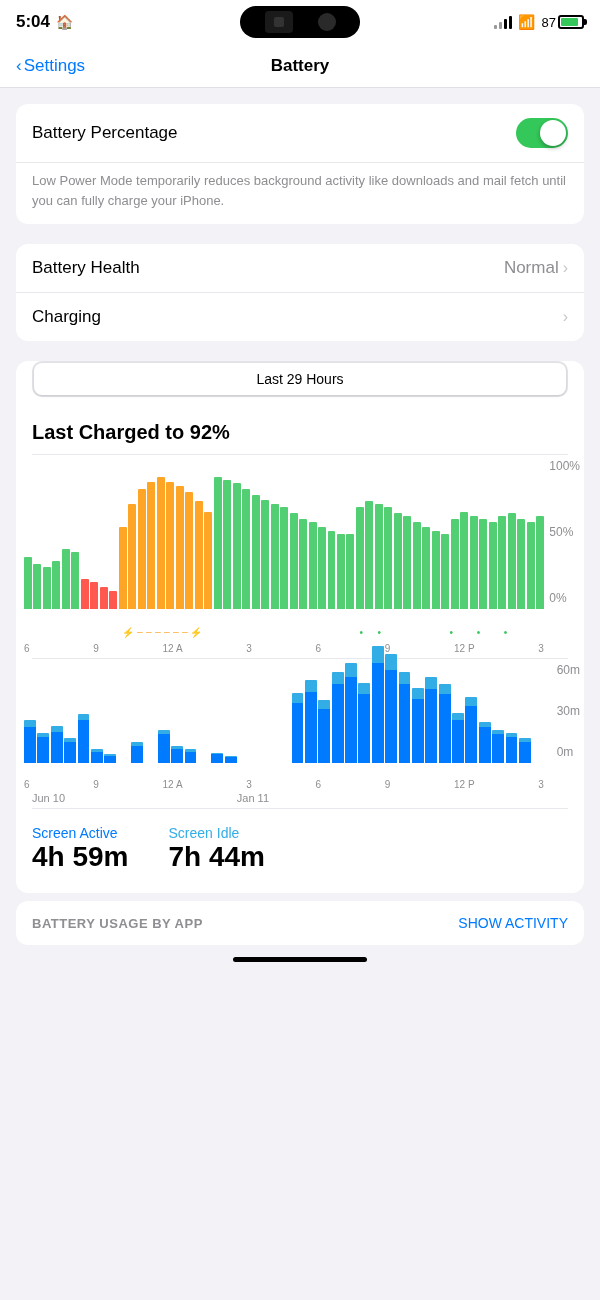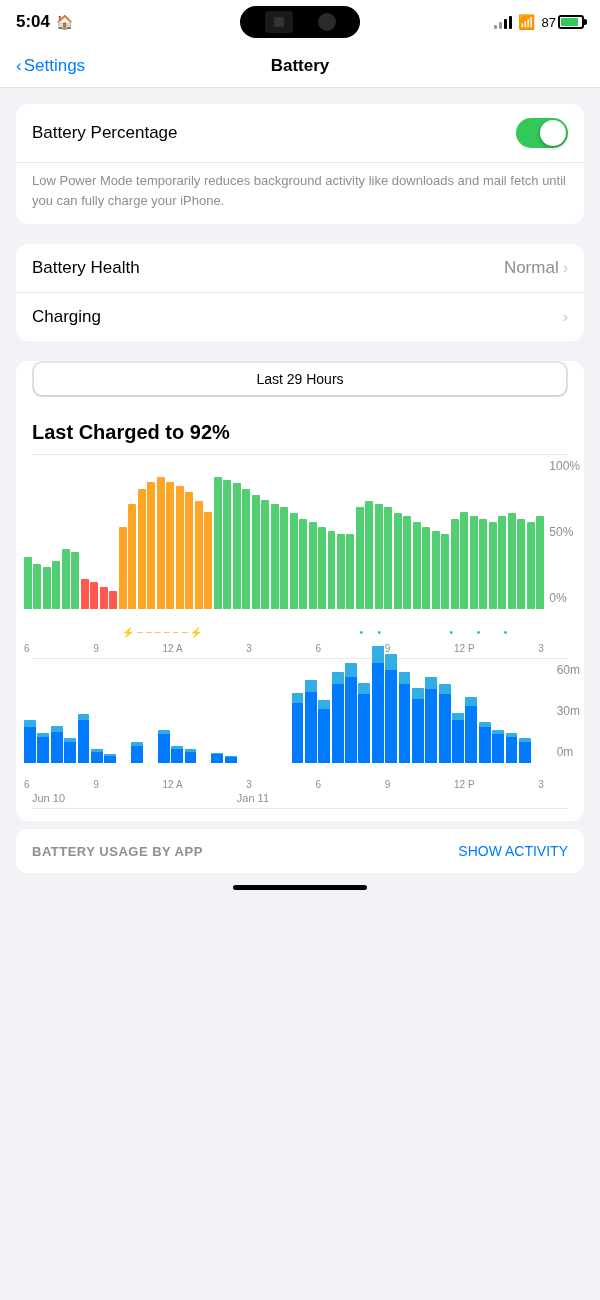--- a/index.html
+++ b/index.html
@@ -753,20 +753,30 @@
   <div class="date-labels">
     <span class="date-label">Jun 10</span>
     <span class="date-label"></span>
     <span class="date-label">Jan 11</span>
     <span class="date-label"></span>
     <span class="date-label"></span>
   </div>
 
   <hr class="divider-line">
 
+  <div class="screen-stats">
+    <div class="stat-item">
+      <div class="stat-label">Screen Active</div>
+      <div class="stat-value">4h 59m</div>
+    </div>
+    <div class="stat-item">
+      <div class="stat-label idle">Screen Idle</div>
+      <div class="stat-value">7h 44m</div>
+    </div>
+  </div>
 </div>
 
 <div class="bottom-bar">
   <span class="bottom-bar-label">BATTERY USAGE BY APP</span>
   <span class="bottom-bar-link">SHOW ACTIVITY</span>
 </div>
 
 <div class="home-indicator"></div>
 
 </body></html>

